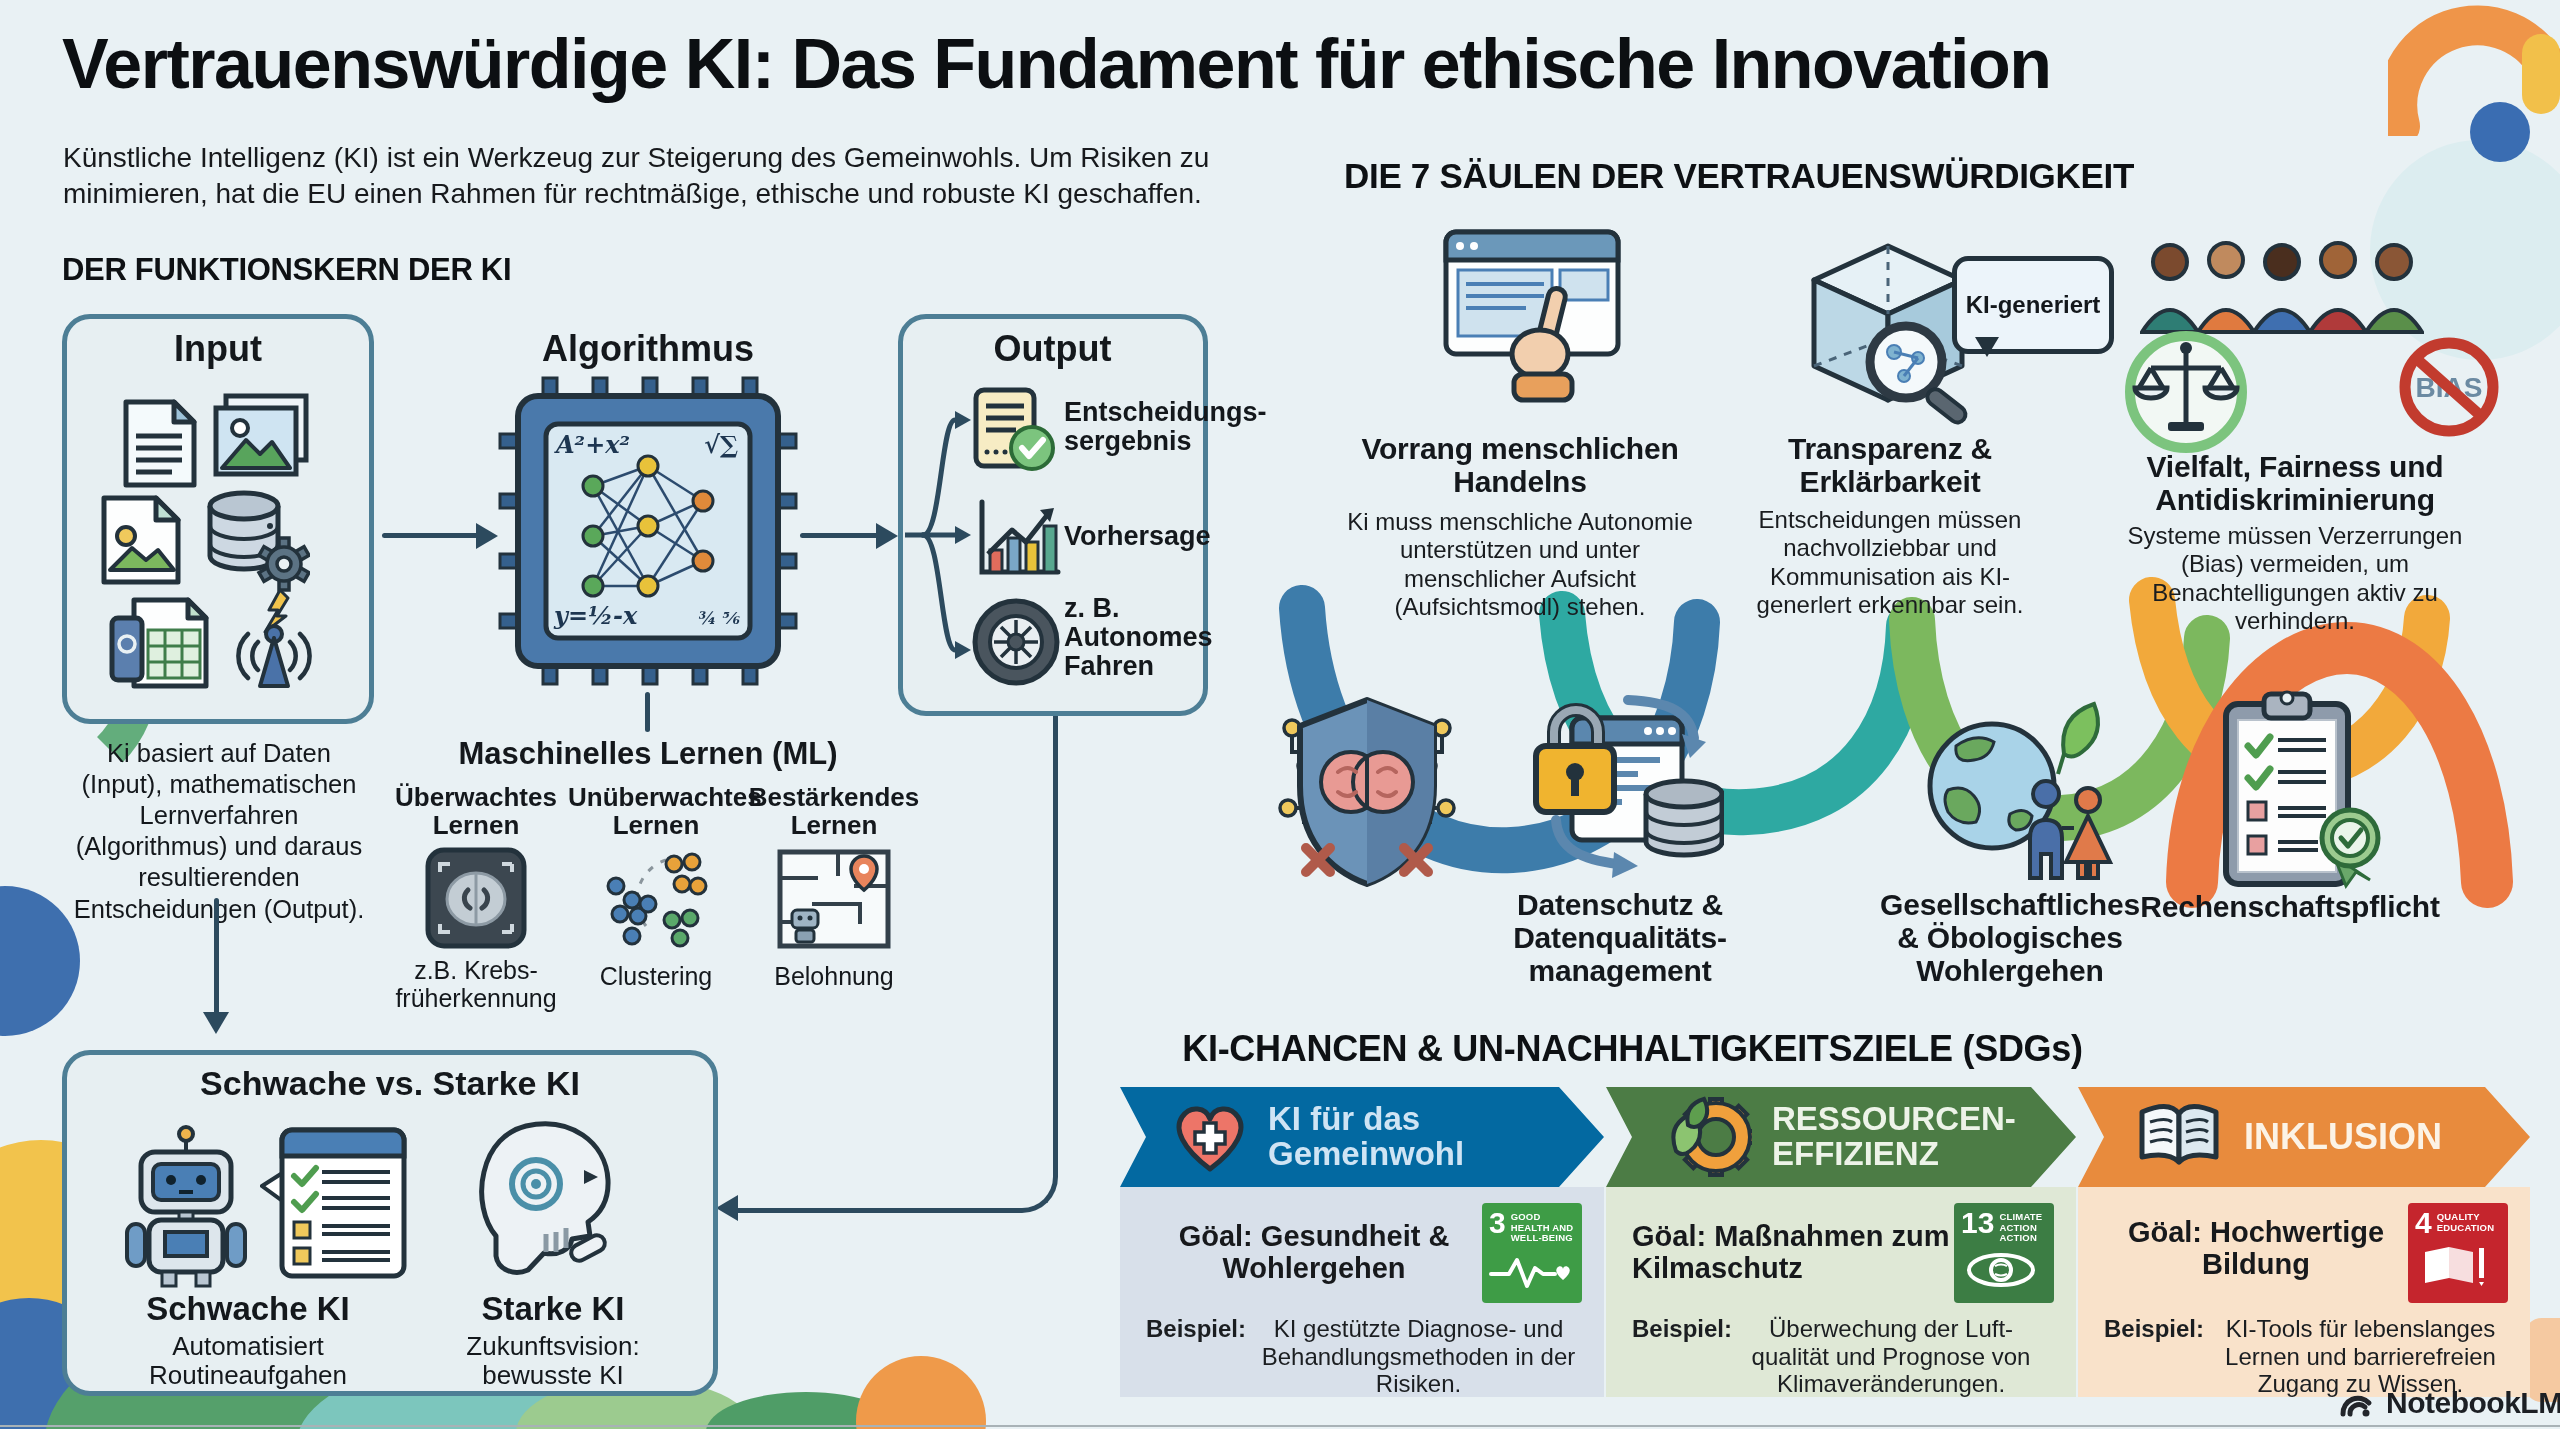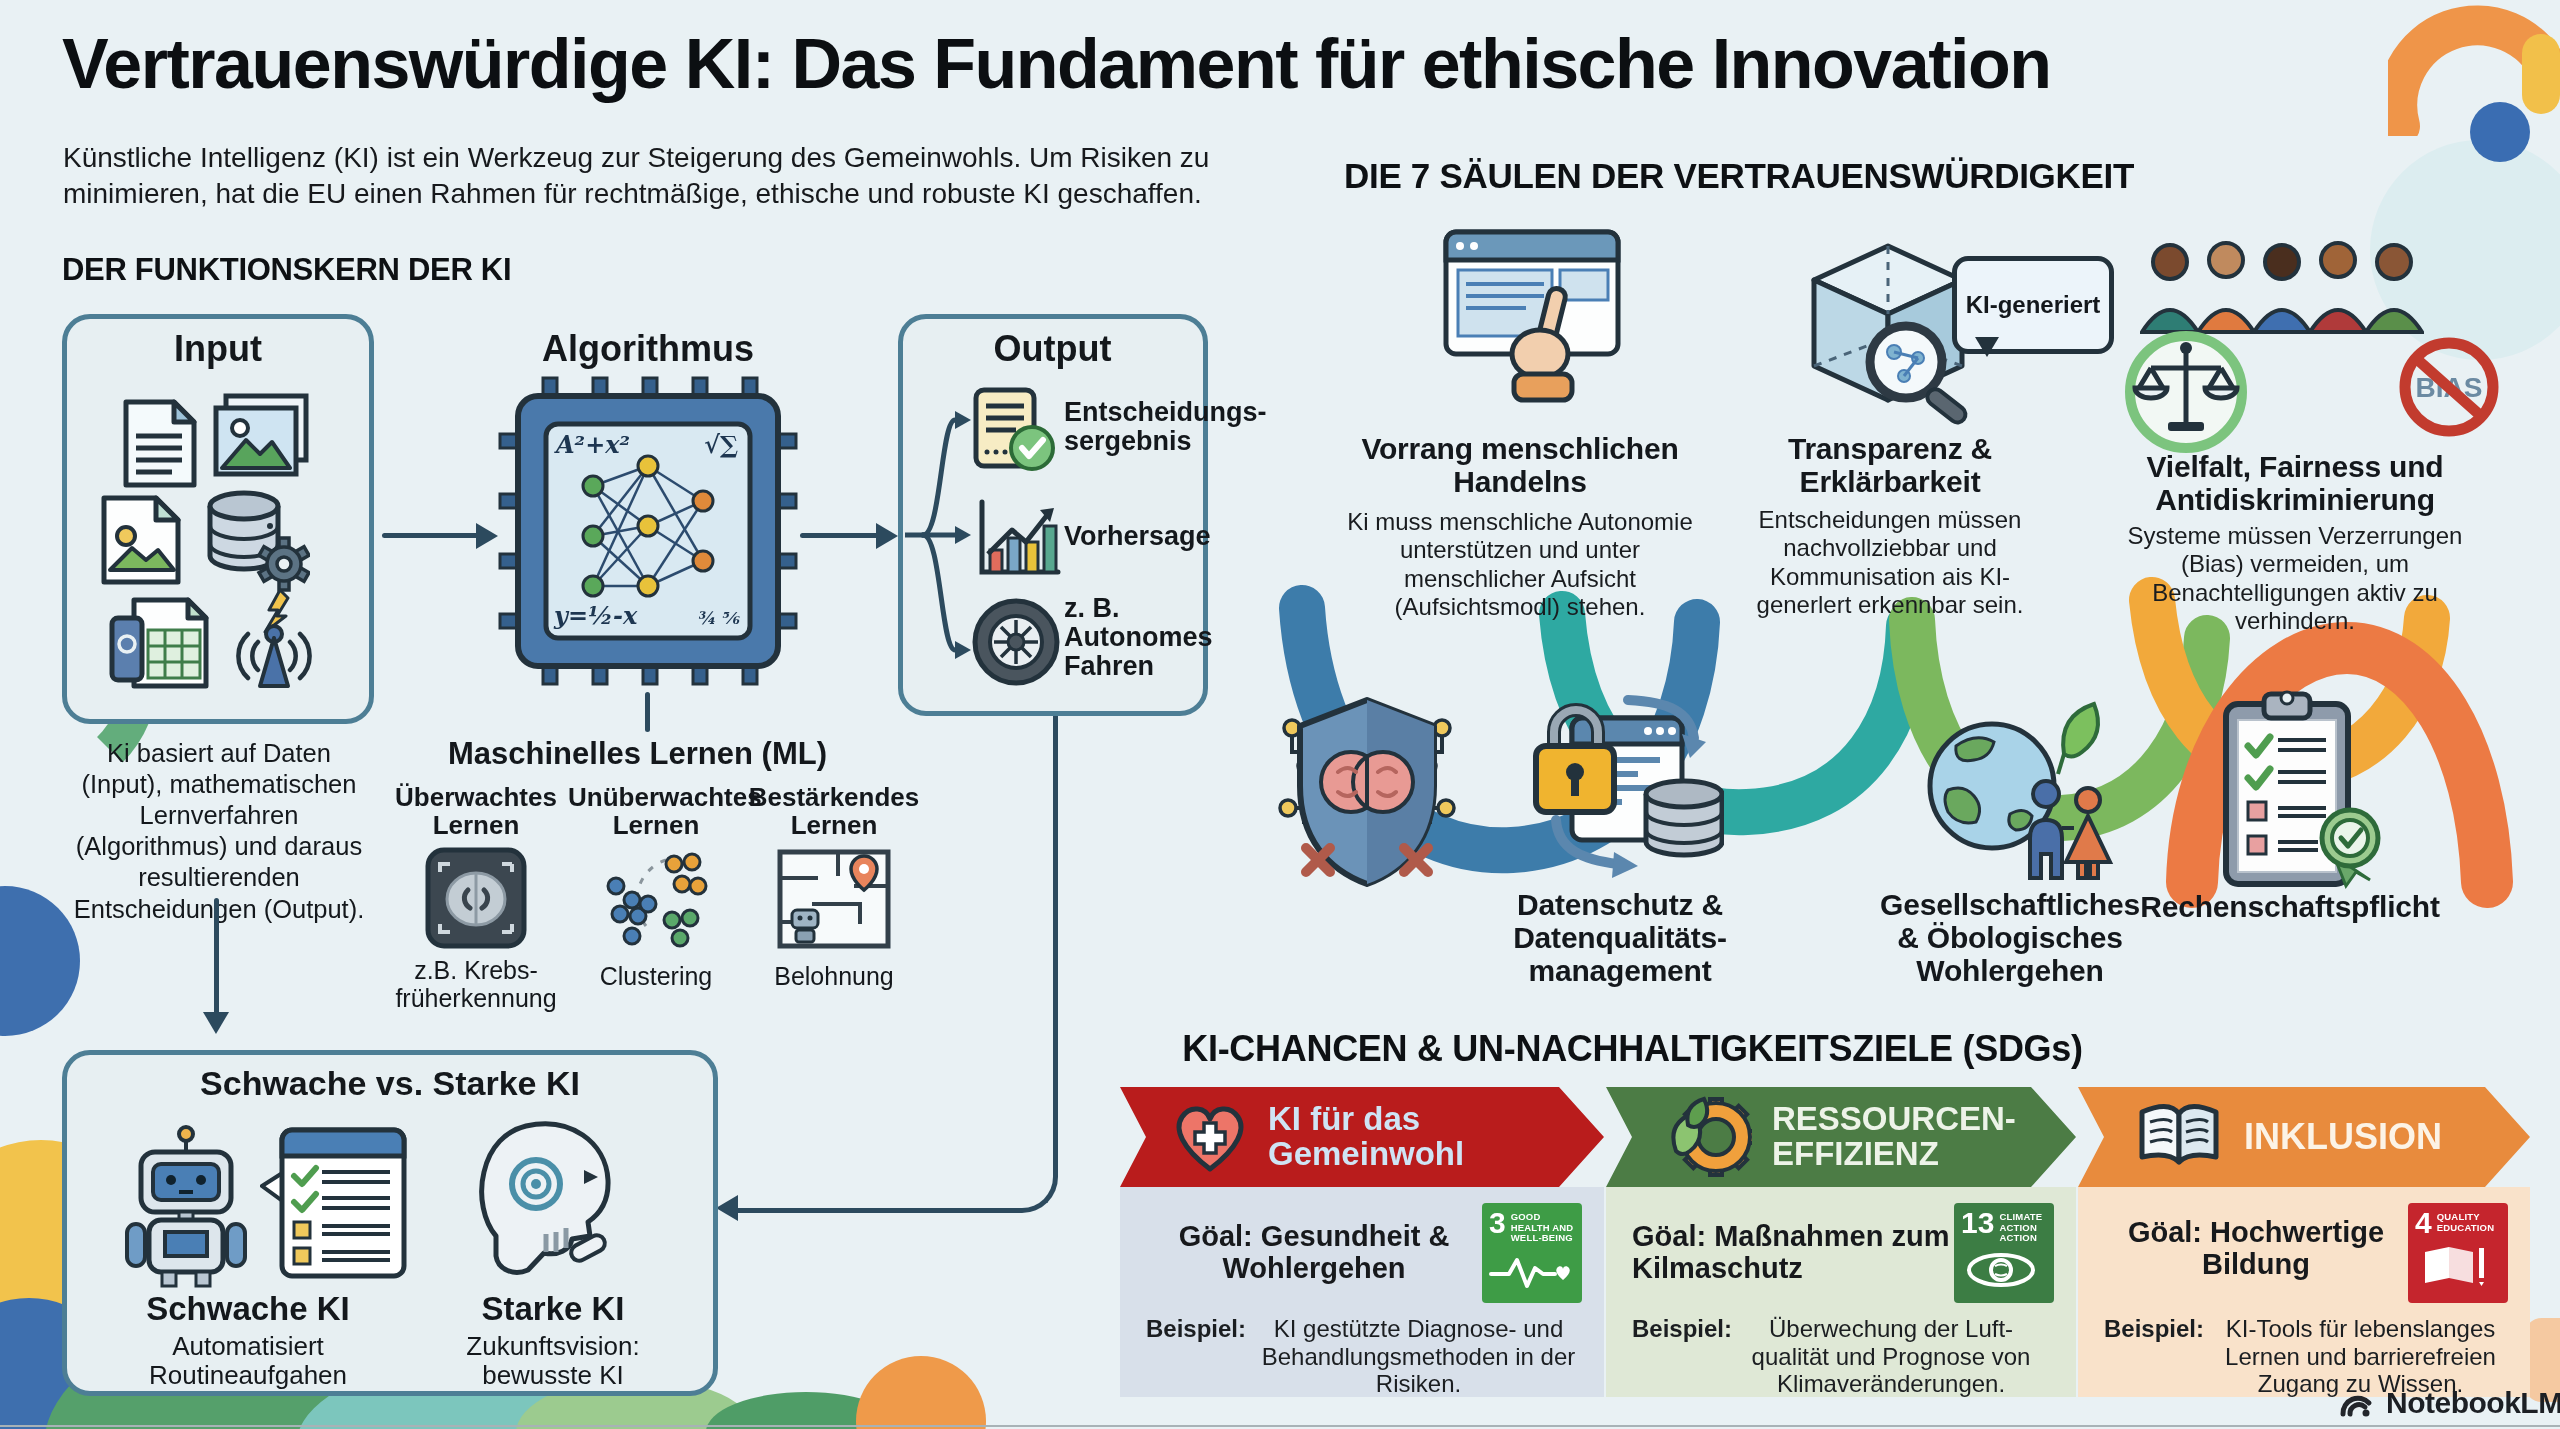--- a/index.html
+++ b/index.html
@@ -260,21 +260,21 @@
         <line x1="61" y1="31" x2="31" y2="61"></line>
     </g>
     <circle cx="46" cy="46" r="8" fill="#4a555e" stroke="#23323c" stroke-width="3"></circle>
   </svg>
   <div class="abs z outlabel" style="left:1064px;top:594px;width:140px;">z. B. Autonomes Fahren</div>
 
   <div class="abs z mlcap ctr" style="left:66px;top:738px;width:306px;font-size:25.5px;line-height:1.22;">Ki basiert auf Daten (Input), mathematischen Lernverfahren (Algorithmus) und daraus resultierenden Entscheidungen (Output).</div>
 
   <div class="vline" style="left:645px;top:692px;height:40px;"></div>
 
-  <div class="abs z" style="left:448px;top:736px;width:400px;font-size:31px;font-weight:bold;">Maschinelles Lernen (ML)</div>
+  <div class="abs z" style="left:448px;top:736px;width:400px;text-align:center;font-size:31px;font-weight:bold;">Maschinelles Lernen (ML)</div>
   <div class="abs z mlhead ctr" style="left:390px;top:784px;width:172px;">Überwachtes Lernen</div>
   <div class="abs z mlhead ctr" style="left:568px;top:784px;width:176px;">Unüberwachtes Lernen</div>
   <div class="abs z mlhead ctr" style="left:748px;top:784px;width:172px;">Bestärkendes Lernen</div>
   <svg class="z" style="left:424px;top:846px;" width="104" height="104" viewBox="0 0 104 104">
     <rect x="4" y="4" width="96" height="96" rx="16" fill="#3c4750" stroke="#23323c" stroke-width="5"></rect>
     <g stroke="#cfd8de" stroke-width="4" fill="none">
       <path d="M16 26 v-8 h10 M88 18 h-10 M88 18 v8 M16 78 v8 h10 M88 86 h-10 v0 M88 78 v8"></path>
     </g>
     <ellipse cx="52" cy="53" rx="29" ry="26" fill="#c3cdd4" stroke="#8d9aa4" stroke-width="3"></ellipse>
     <line x1="52" y1="28" x2="52" y2="78" stroke="#8d9aa4" stroke-width="3"></line>
@@ -554,21 +554,21 @@
     <polygon points="138,166 150,196 160,182 174,190" fill="#6aa86a" stroke="#2e6b3a" stroke-width="3"></polygon>
     <circle cx="154" cy="148" r="28" fill="#9ccb8f" stroke="#2e6b3a" stroke-width="5"></circle>
     <circle cx="154" cy="148" r="18" fill="#eaf5ea" stroke="#2e6b3a" stroke-width="4"></circle>
     <path d="M145 148 l7 8 l13 -16" fill="none" stroke="#2e6b3a" stroke-width="5" stroke-linecap="round" stroke-linejoin="round"></path>
   </svg>
   <div class="abs z ptitle" style="left:2090px;top:890px;width:400px;">Rechenschaftspflicht</div>
 
   <div class="abs z hsec2 ctr" style="left:1140px;top:1028px;width:985px;font-size:36px;">KI-CHANCEN &amp; UN-NACHHALTIGKEITSZIELE (SDGs)</div>
 
   <div class="card" style="left:1120px;top:1087px;width:484px;height:310px;">
-    <div class="chev" style="background:#b91c1c;padding-left:52px;box-sizing:border-box;">
+    <div class="chev" style="background:#0369a1;padding-left:52px;box-sizing:border-box;">
       <svg width="76" height="72" viewBox="0 0 76 72">
         <path d="M38 68 C10 47 2 28 10 16 C18 4 34 6 38 18 C42 6 58 4 66 16 C74 28 66 47 38 68Z" fill="#ed7568" stroke="#23323c" stroke-width="5" stroke-linejoin="round"></path>
         <path d="M32 22 h12 v9 h9 v12 h-9 v9 h-12 v-9 h-9 v-12 h9z" fill="#fff" stroke="#23323c" stroke-width="3.5"></path>
       </svg>
       <div class="chevlab" style="color:#cfe4f4;width:230px;">KI für das Gemeinwohl</div>
     </div>
     <div class="cbody" style="background:#d8e0ea;height:210px;">
       <div style="display:flex;align-items:flex-start;">
         <div class="goal ctr" style="flex:1;padding-top:18px;">
           <span>Göal:</span>

